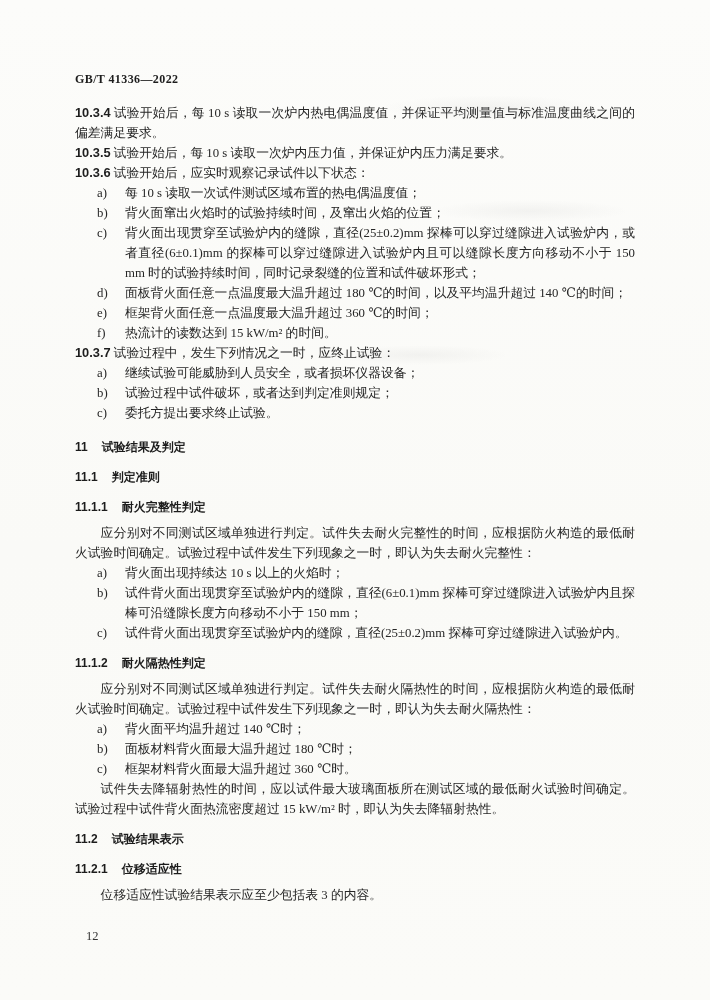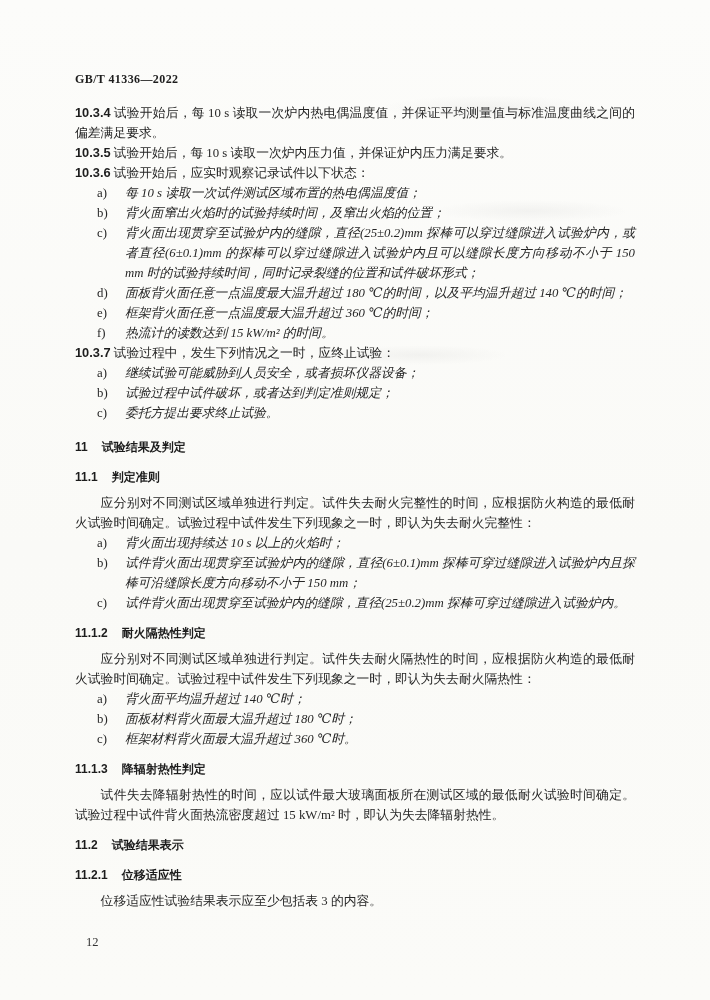--- a/index.html
+++ b/index.html
@@ -49,21 +49,20 @@
     display: flex;
     padding-left: 22px;
   }
   .list .label {
     flex: 0 0 28px;
     white-space: nowrap;
   }
   .list .txt {
     flex: 1;
     text-align: justify;
-    font-style: italic;
   }
   .page-number {
     font-size: 12.5px;
     color: #333;
     margin-top: 24px;
     padding-left: 11px;
   }
   
   .smudge {
     position: absolute;
@@ -120,20 +119,21 @@
       <div class="block list">
         <span class="label">b)</span>
         <span class="txt">试验过程中试件破坏，或者达到判定准则规定；</span>
       </div>
       <div class="block list">
         <span class="label">c)</span>
         <span class="txt">委托方提出要求终止试验。</span>
       </div>
       <div class="block h1"><span class="num">11</span><span class="txt">试验结果及判定</span></div>
       <div class="block h2"><span class="num">11.1</span><span class="txt">判定准则</span></div>
+      <div class="block h3"><span class="num">11.1.1</span><span class="txt">耐火完整性判定</span></div>
       <p class="block para">应分别对不同测试区域单独进行判定。试件失去耐火完整性的时间，应根据防火构造的最低耐火试验时间确定。试验过程中试件发生下列现象之一时，即认为失去耐火完整性：</p>
       <div class="block list">
         <span class="label">a)</span>
         <span class="txt">背火面出现持续达 10 s 以上的火焰时；</span>
       </div>
       <div class="block list">
         <span class="label">b)</span>
         <span class="txt">试件背火面出现贯穿至试验炉内的缝隙，直径(6±0.1)mm 探棒可穿过缝隙进入试验炉内且探棒可沿缝隙长度方向移动不小于 150 mm；</span>
       </div>
       <div class="block list">
@@ -147,21 +147,20 @@
         <span class="txt">背火面平均温升超过 140 ℃时；</span>
       </div>
       <div class="block list">
         <span class="label">b)</span>
         <span class="txt">面板材料背火面最大温升超过 180 ℃时；</span>
       </div>
       <div class="block list">
         <span class="label">c)</span>
         <span class="txt">框架材料背火面最大温升超过 360 ℃时。</span>
       </div>
-      <div class="block h3"><span class="num">11.1.3</span><span class="txt">降辐射热性判定</span></div>
       <p class="block para">试件失去降辐射热性的时间，应以试件最大玻璃面板所在测试区域的最低耐火试验时间确定。试验过程中试件背火面热流密度超过 15 kW/m² 时，即认为失去降辐射热性。</p>
       <div class="block h2"><span class="num">11.2</span><span class="txt">试验结果表示</span></div>
       <div class="block h3"><span class="num">11.2.1</span><span class="txt">位移适应性</span></div>
       <p class="block para">位移适应性试验结果表示应至少包括表 3 的内容。</p>
     </div>
 
   <div class="page-number">12</div>
 </div>
 
 </body></html>

